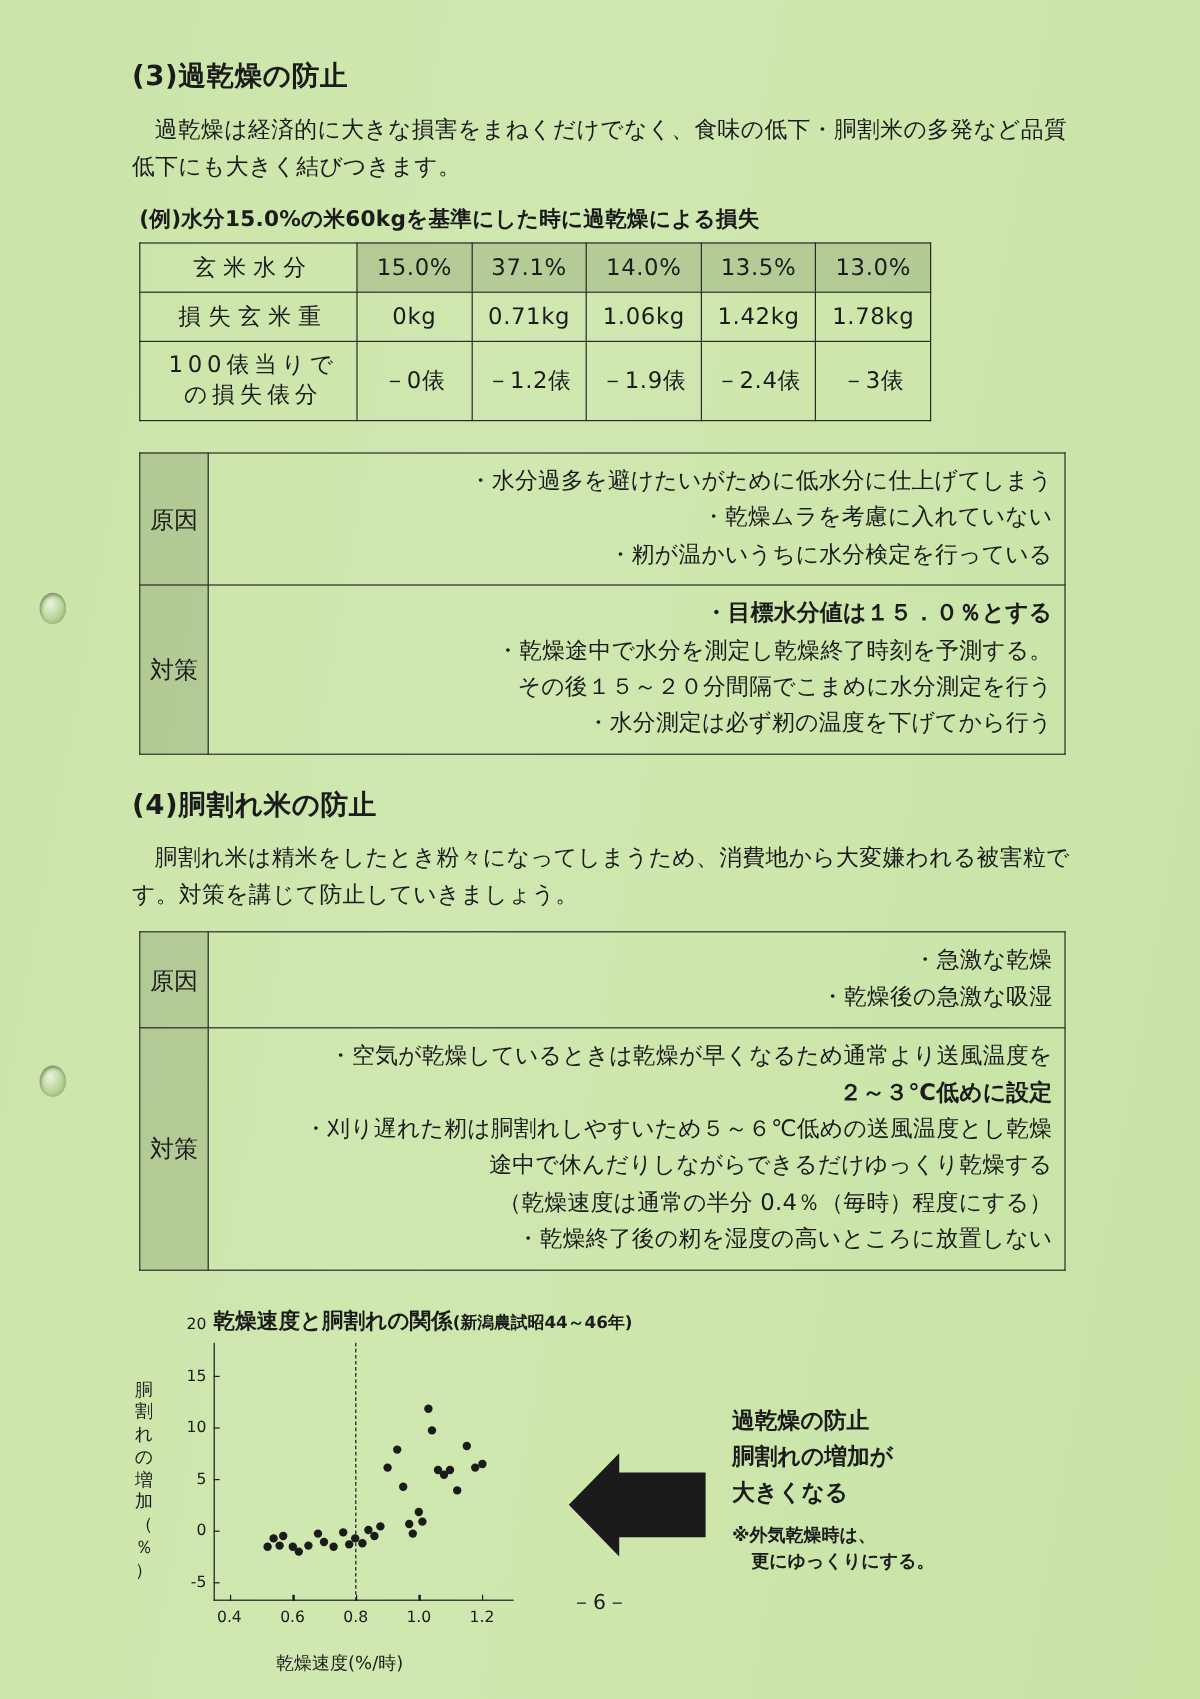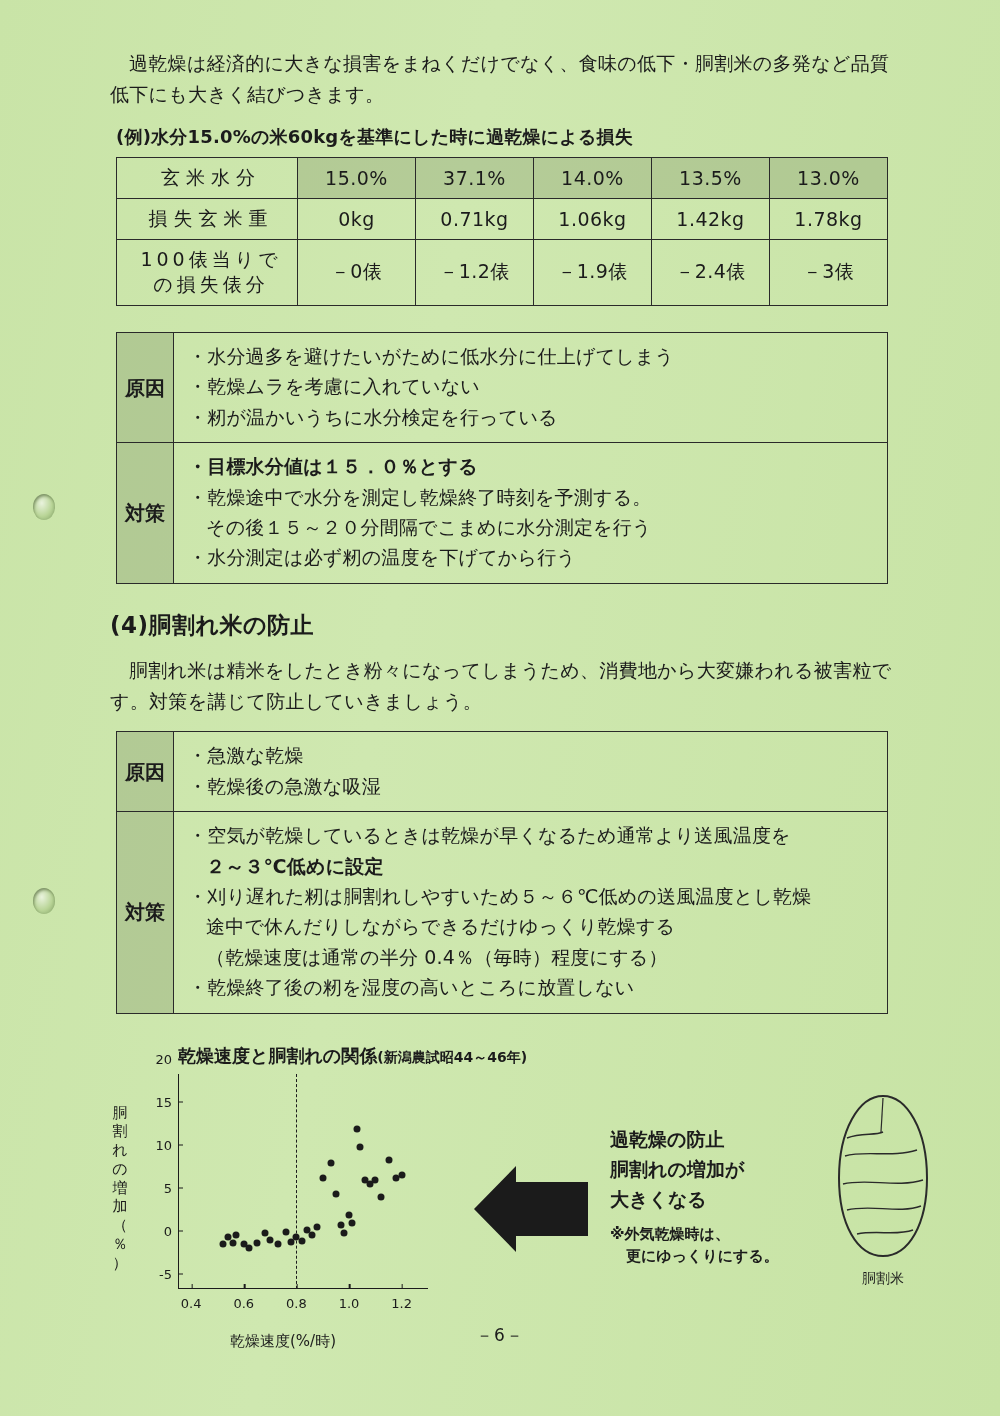--- a/index.html
+++ b/index.html
@@ -53,21 +53,21 @@
   }
   .caption {
     font-size: 18px;
     font-weight: bold;
     margin: 8px 0 8px 6px;
     letter-spacing: .2px;
   }
   
   table.loss {
     border-collapse: collapse;
-    width: 772px;
+    width: 660px;
     margin: 0 0 0 6px;
     table-layout: fixed;
   }
   table.loss td {
     border: 1.6px solid #2a2a2a;
     text-align: center;
     font-size: 19px;
     padding: 7px 2px;
     letter-spacing: .5px;
   }
@@ -92,24 +92,24 @@
     vertical-align: middle;
   }
   table.cm td.label {
     width: 56px;
     text-align: center;
     font-size: 20px;
     background: rgba(120,140,95,.30);
     line-height: 1.9;
     padding: 2px 0;
     letter-spacing: 0;
-    font-weight: bold;
   }
   table.cm td.items {
     padding: 8px 10px 10px 14px;
+    text-align: right;
   }
   ul.plain {
     margin: 0;
     padding: 0;
     list-style: none;
   }
   ul.plain li {
     font-size: 19px;
     line-height: 1.6;
     letter-spacing: .2px;
@@ -250,20 +250,21 @@
 </style>
 </head>
 <body>
 
 <div class="page">
   <div class="hole h1"></div>
   <div class="hole h2"></div>
 
   <div class="content">
 
+    <h2 class="sec">(3)過乾燥の防止</h2>
     <p class="body">過乾燥は経済的に大きな損害をまねくだけでなく、食味の低下・胴割米の多発など品質低下にも大きく結びつきます。</p>
 
     <div class="caption">(例)水分15.0%の米60kgを基準にした時に過乾燥による損失</div>
 
     <table class="loss">
       <tbody>
           <tr class="shade">
         <td class="rowhead">玄米水分</td>
         <td>15.0%</td>
         <td>37.1%</td>
@@ -414,29 +415,17 @@
       <div class="note">
         <div>過乾燥の防止</div>
         <div>胴割れの増加が</div>
         <div>大きくなる</div>
         <span class="small">
           <span>※外気乾燥時は、</span>
           <span class="ind">更にゆっくりにする。</span>
         </span>
       </div>
 
-      <div class="grain">
-        <svg width="104" height="170" viewBox="0 0 104 170">
-          <path d="M52 4 C76 4 96 38 96 86 C96 132 78 164 52 164 C26 164 8 132 8 86 C8 38 28 4 52 4 Z" fill="none" stroke="#2a2a2a" stroke-width="2"></path>
-          <path d="M16 46 C30 40 44 44 52 40" fill="none" stroke="#2a2a2a" stroke-width="1.4"></path>
-          <path d="M14 64 C34 58 62 66 86 58" fill="none" stroke="#2a2a2a" stroke-width="1.4"></path>
-          <path d="M12 92 C36 86 66 96 92 88" fill="none" stroke="#2a2a2a" stroke-width="1.4"></path>
-          <path d="M16 118 C40 112 68 122 90 114" fill="none" stroke="#2a2a2a" stroke-width="1.4"></path>
-          <path d="M26 142 C46 138 66 144 82 138" fill="none" stroke="#2a2a2a" stroke-width="1.4"></path>
-          <path d="M52 6 L50 40" fill="none" stroke="#2a2a2a" stroke-width="1.2"></path>
-        </svg>
-        <div class="grain-cap">胴割米</div>
-      </div>
     </div>
   </div>
 
   <div class="pageno">－6－</div>
 </div>
 
 </body></html>

